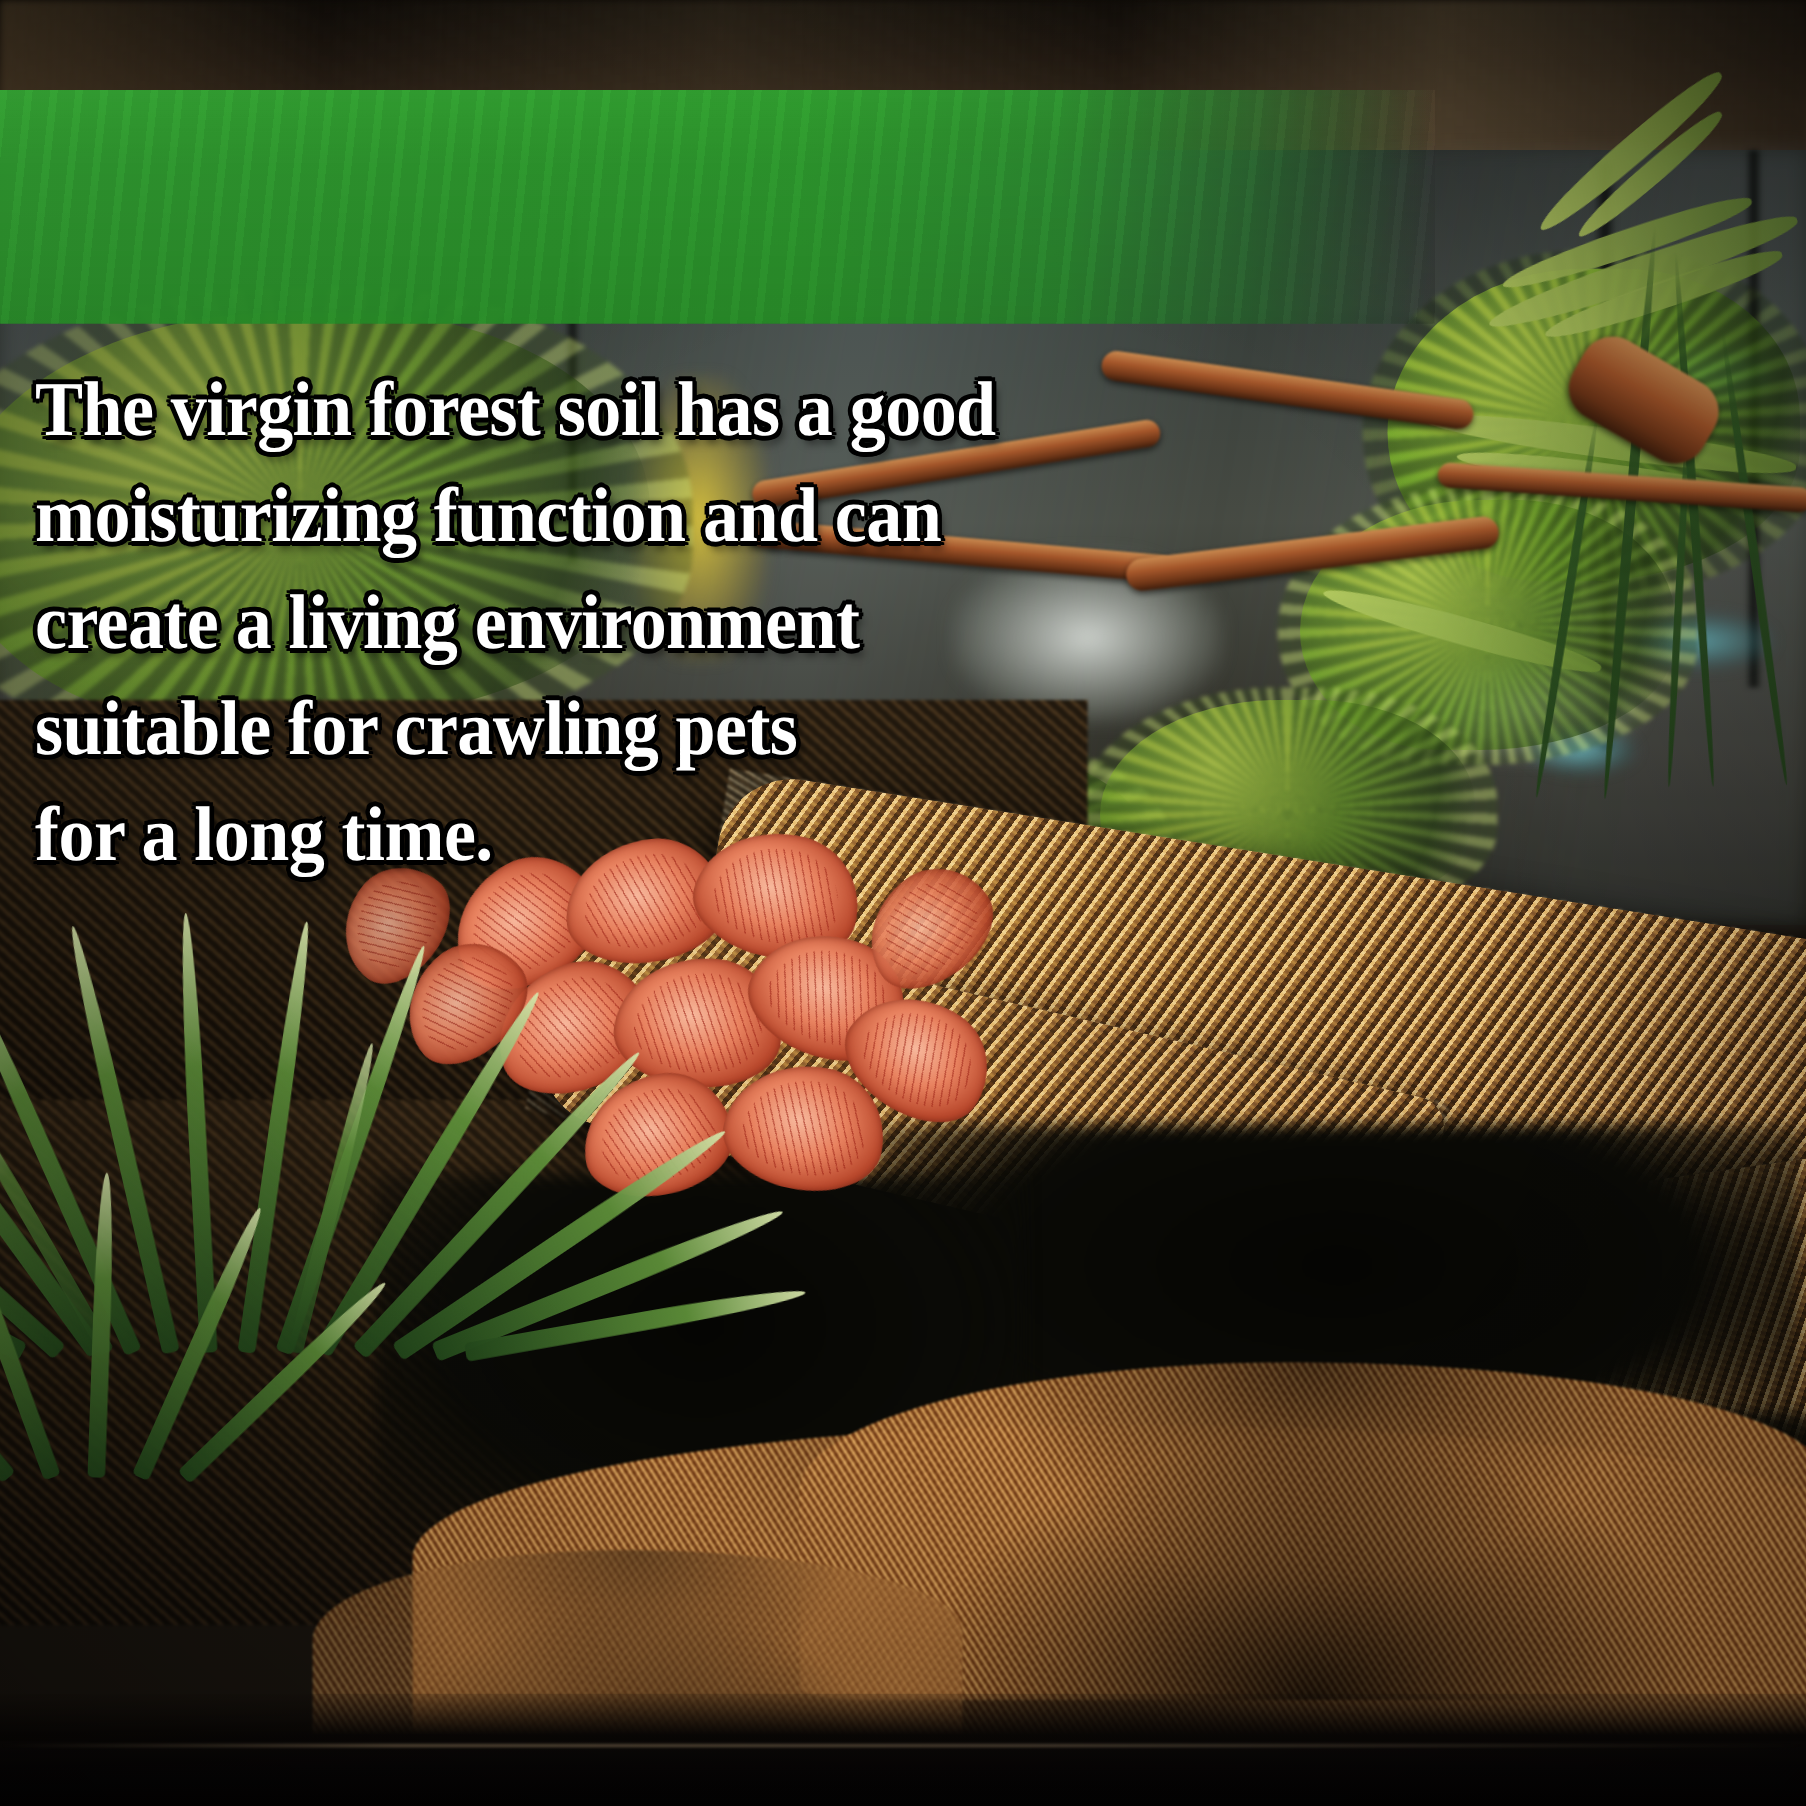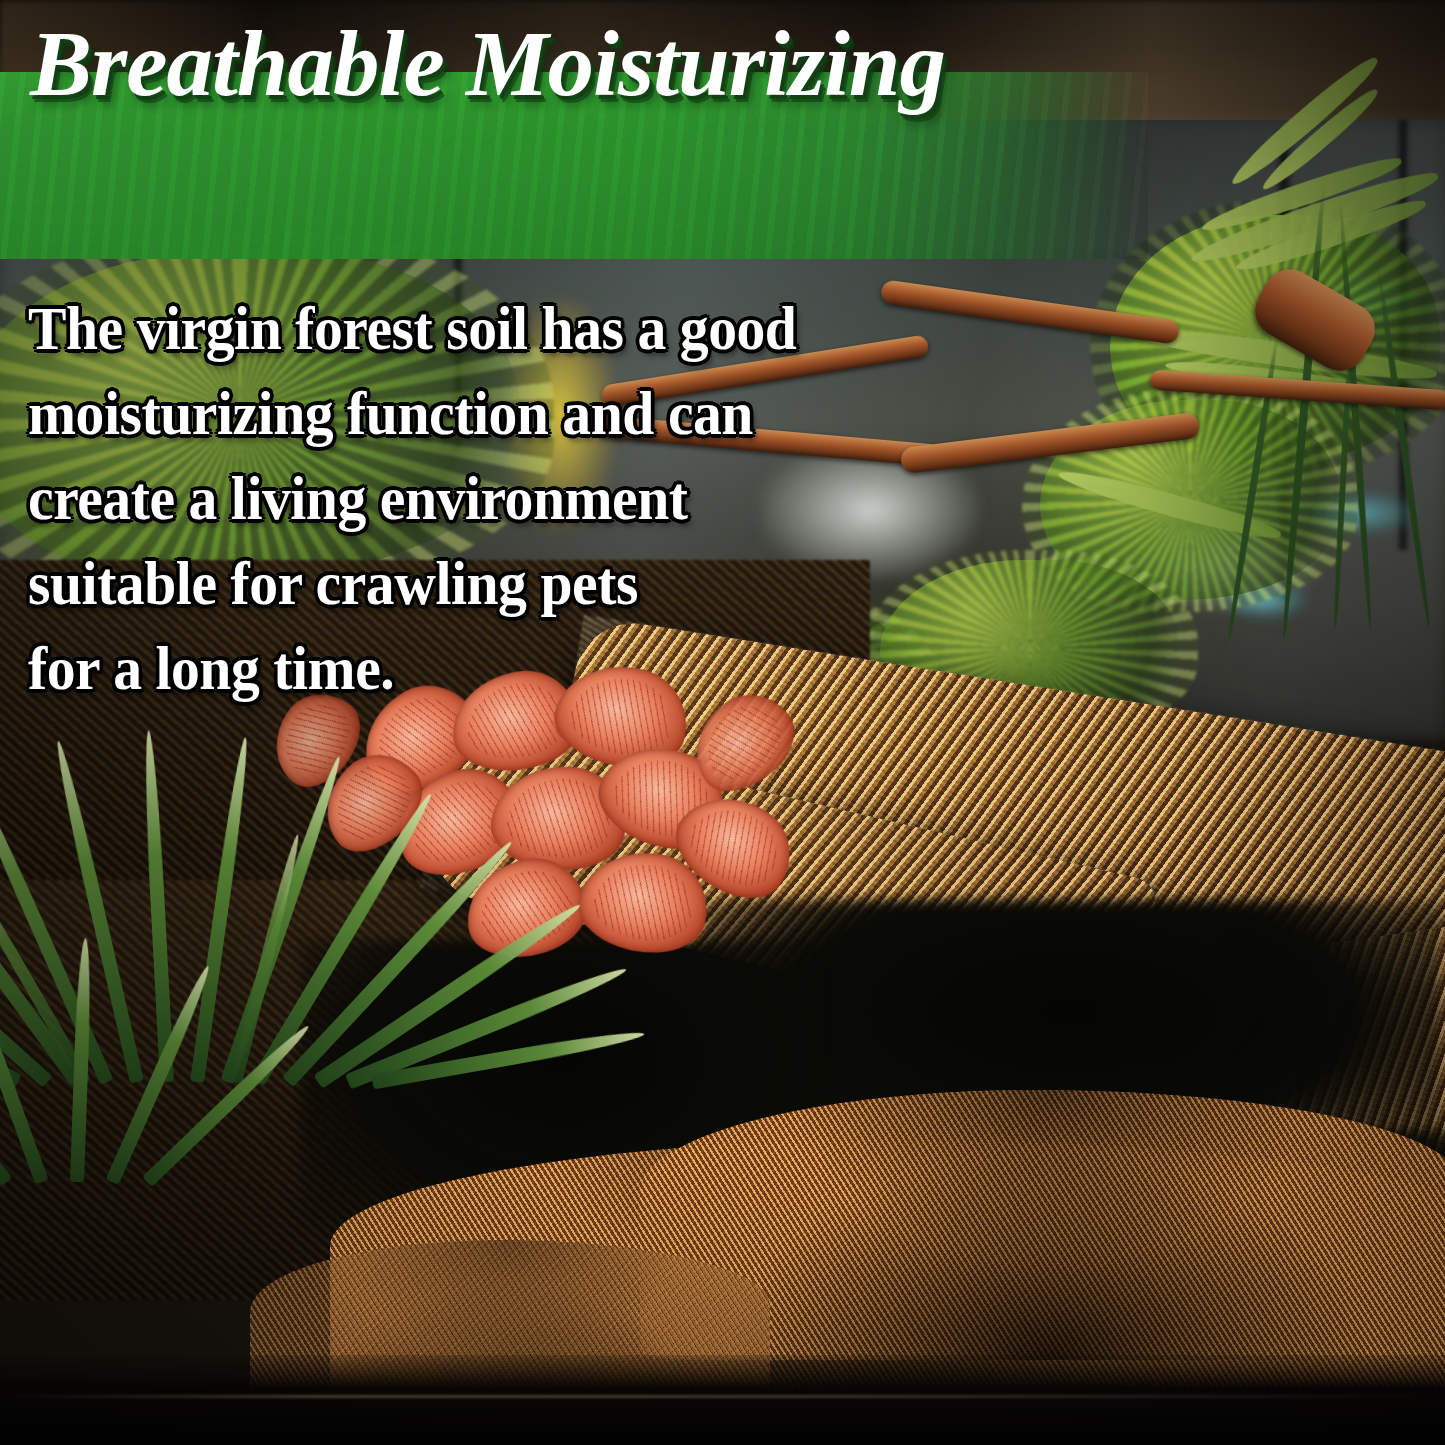--- a/index.html
+++ b/index.html
@@ -432,21 +432,20 @@
     <div class="coir" style="left:640px; top:1090px; width:820px; height:270px; opacity:.95;"></div>
     <div class="coir" style="left:250px; top:1240px; width:520px; height:190px; opacity:.6;"></div>
 
     <div class="floor-dark" style="top:1355px; height:60px;"></div>
     <div class="bottom-frame"></div>
 
     <div class="grade"></div>
   </div>
 
   <div class="banner"></div>
-  <h1 class="banner-title">Breathable Moisturizing</h1>
 
   <p class="body-copy">
     <span class="ln">The virgin forest soil has a good</span>
     <span class="ln">moisturizing function and can</span>
     <span class="ln">create a living environment</span>
     <span class="ln">suitable for crawling pets</span>
     <span class="ln">for a long time.</span>
   </p>
 
 </div>

